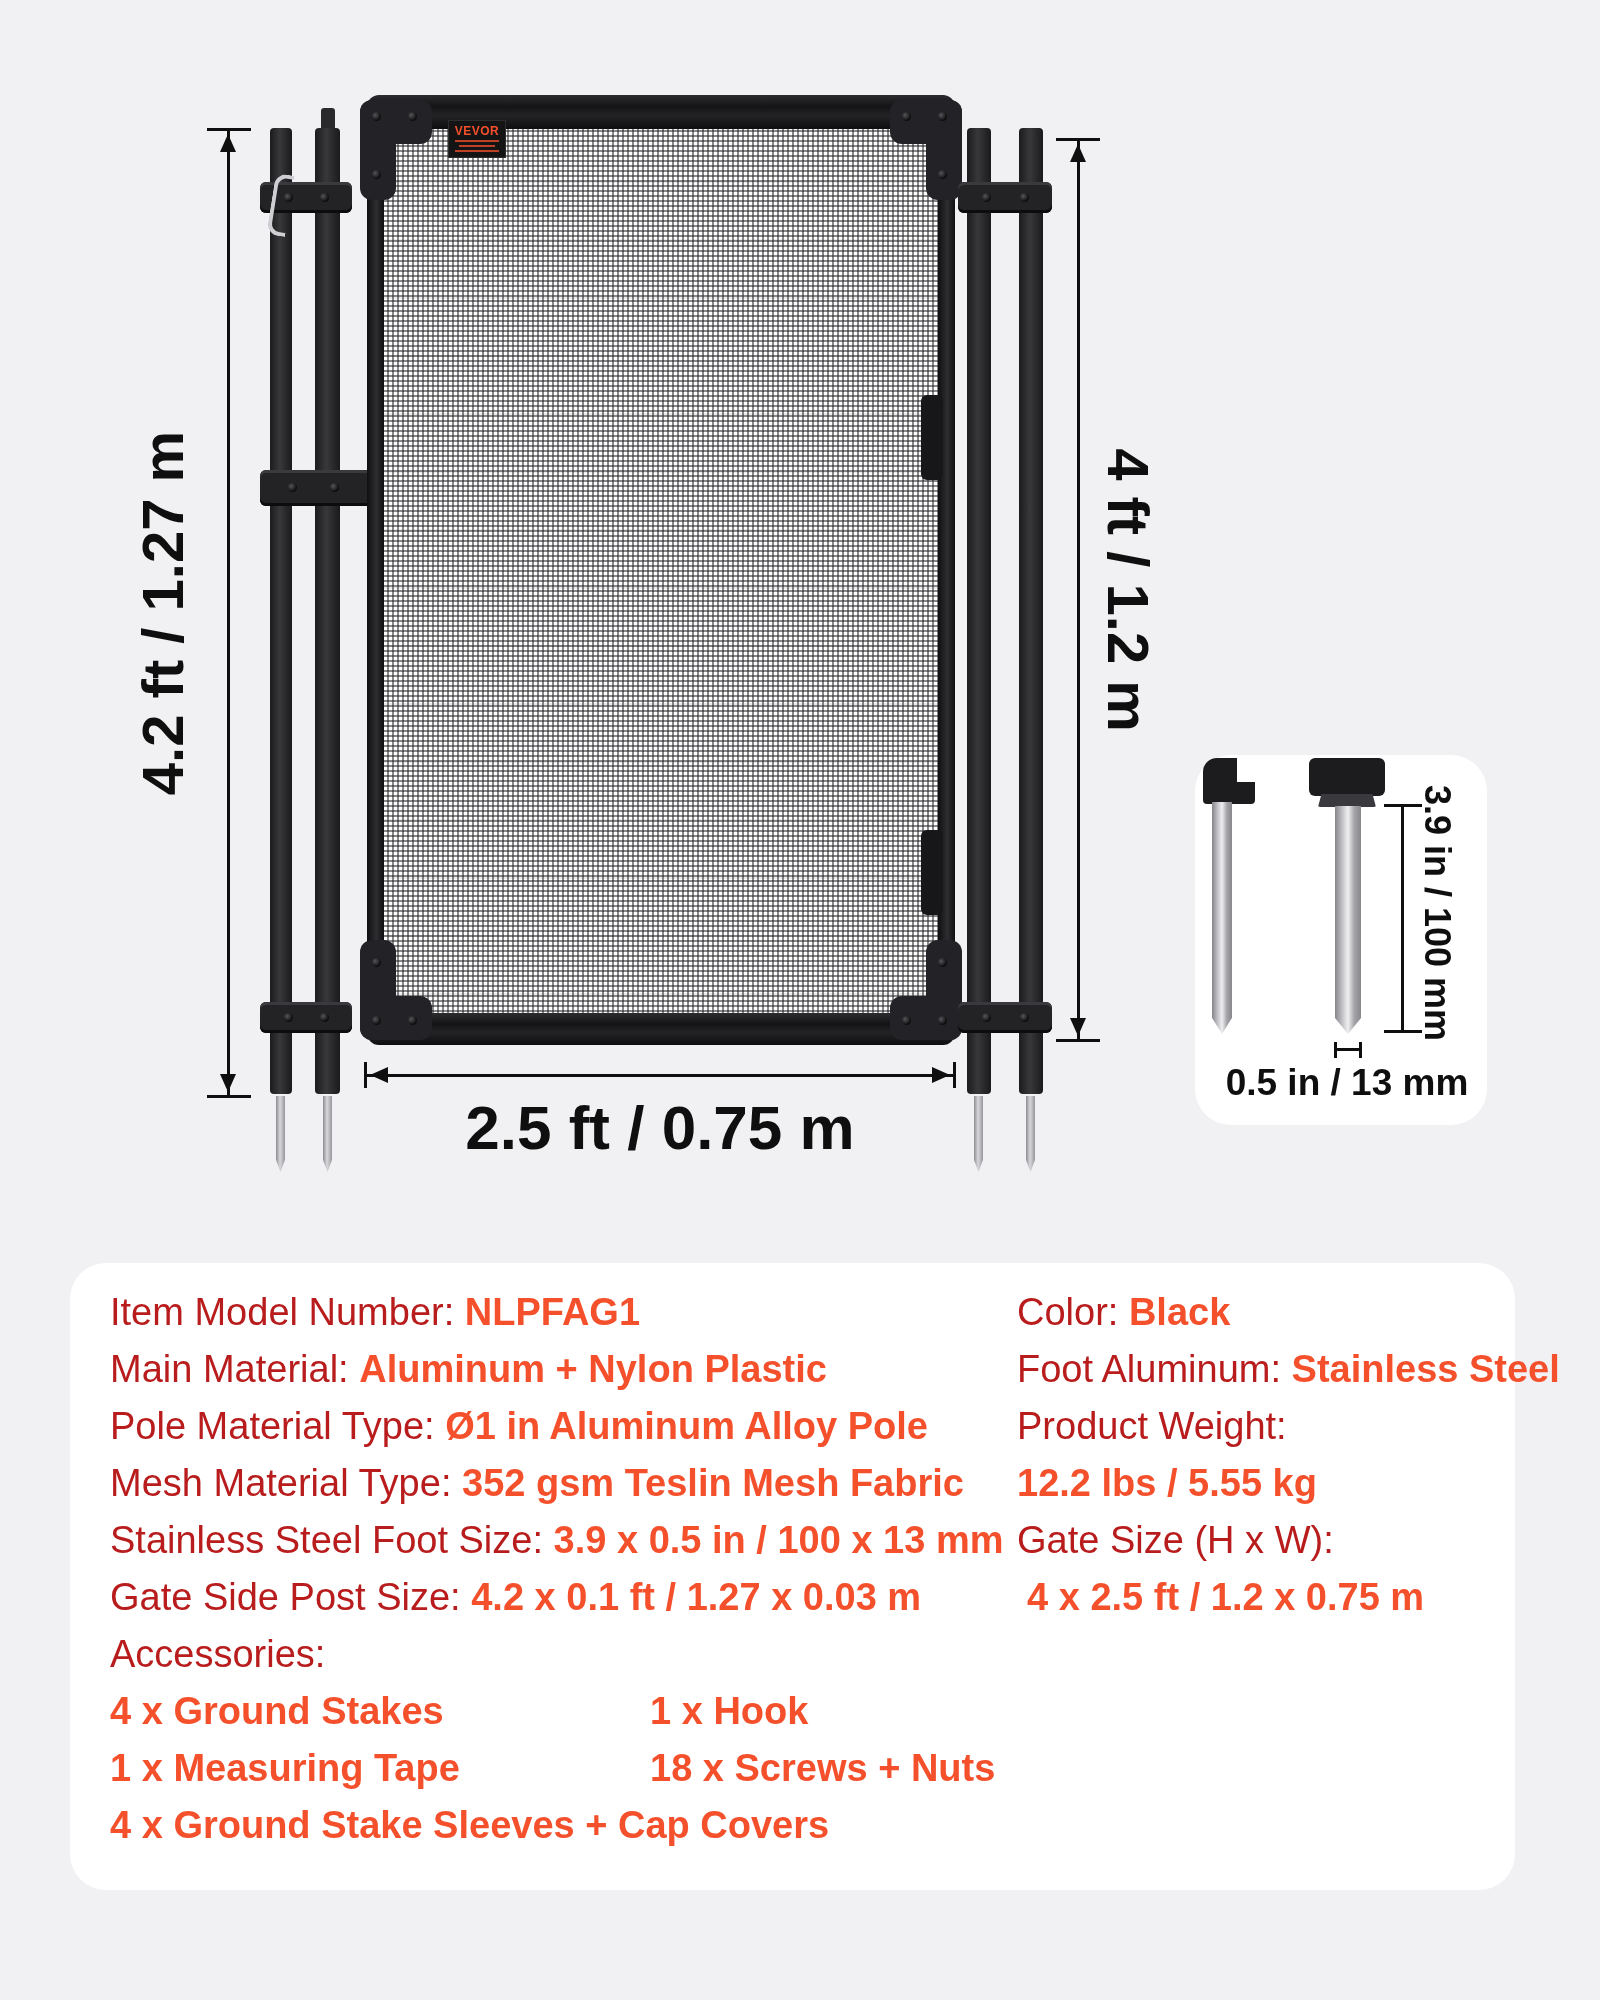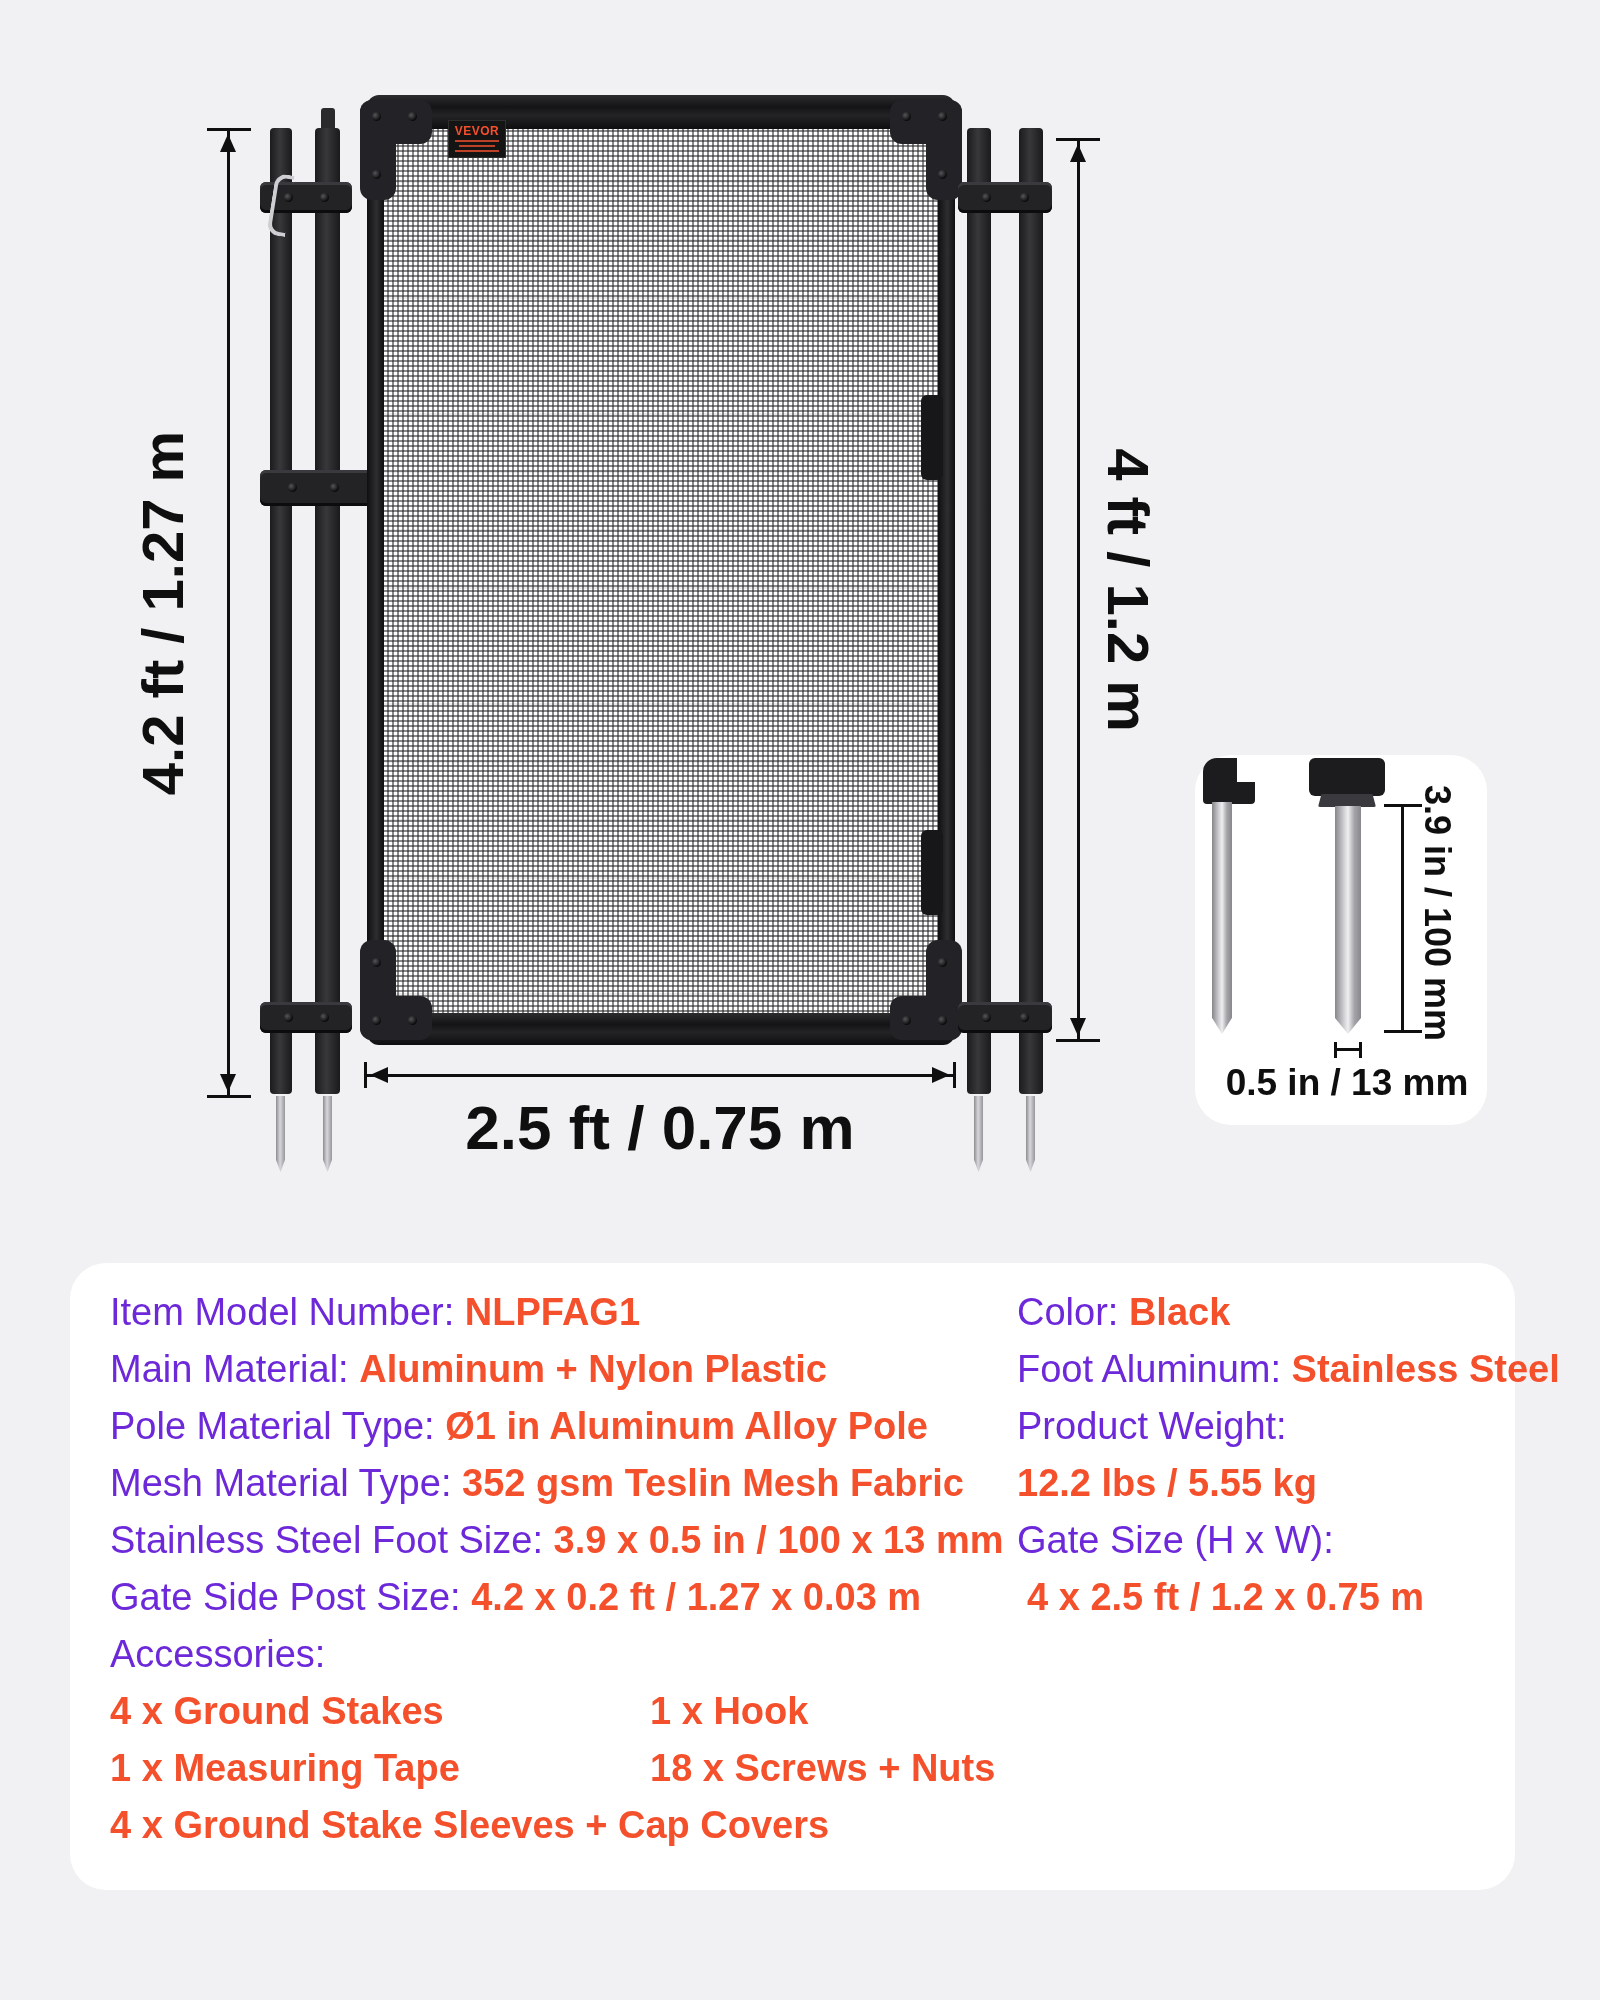--- a/index.html
+++ b/index.html
@@ -69,21 +69,21 @@
   #stake-card{position:absolute;left:1195px;top:755px;width:292px;height:370px;background:#ffffff;border-radius:36px;}
   .dcap{position:absolute;background:#1c1c1f;border-radius:8px 8px 3px 3px;}
   .dcap-notch{position:absolute;background:#ffffff;}
   .dsleeve{position:absolute;background:#3a3a3e;clip-path:polygon(6% 0,94% 0,100% 100%,0 100%);border-radius:2px;}
   .dpin{position:absolute;background:linear-gradient(90deg,#86868a 0%,#cbcbcf 32%,#efeff1 50%,#a5a5a9 74%,#88888c 100%);
         clip-path:polygon(0 0,100% 0,100% 93%,50% 100%,0 93%);}
 
   
   #spec-card{position:absolute;left:70px;top:1263px;width:1445px;height:627px;background:#ffffff;border-radius:36px;}
   .spec-line{position:absolute;font-size:38px;line-height:48px;white-space:nowrap;}
-  .spec-label{color:#6d28d9;}
+  .spec-label{color:#b91c1c;}
   .spec-value{color:#f4502c;font-weight:700;}
   .indent-sm{padding-left:10px;}
 </style>
 </head>
 <body>
 
 <div id="stage">
 
   <div class="dim-cap-h" style="left:207px;top:128px;"></div>
   <div class="dim-line-v" style="left:227px;top:130px;height:966px;"></div>
@@ -209,21 +209,21 @@
     <div class="spec-line" style="left:40px;top:139px;">
       <span class="spec-label">Pole Material Type: </span><span class="spec-value">Ø1 in Aluminum Alloy Pole</span>
     </div>
     <div class="spec-line" style="left:40px;top:196px;">
       <span class="spec-label">Mesh Material Type: </span><span class="spec-value">352 gsm Teslin Mesh Fabric</span>
     </div>
     <div class="spec-line" style="left:40px;top:253px;">
       <span class="spec-label">Stainless Steel Foot Size: </span><span class="spec-value">3.9 x 0.5 in / 100 x 13 mm</span>
     </div>
     <div class="spec-line" style="left:40px;top:310px;">
-      <span class="spec-label">Gate Side Post Size: </span><span class="spec-value">4.2 x 0.2 ft / 1.27 x 0.03 m</span>
+      <span class="spec-label">Gate Side Post Size: </span><span class="spec-value">4.2 x 0.1 ft / 1.27 x 0.03 m</span>
     </div>
     <div class="spec-line" style="left:40px;top:367px;text-align:center;">
       <span class="spec-label">Accessories:</span>
     </div>
 
     <div class="spec-line spec-value" style="left:40px;top:424px;">4 x Ground Stakes</div>
     <div class="spec-line spec-value" style="left:580px;top:424px;">1 x Hook</div>
     <div class="spec-line spec-value" style="left:40px;top:481px;">1 x Measuring Tape</div>
     <div class="spec-line spec-value" style="left:580px;top:481px;">18 x Screws + Nuts</div>
     <div class="spec-line spec-value" style="left:40px;top:538px;">4 x Ground Stake Sleeves + Cap Covers</div>

